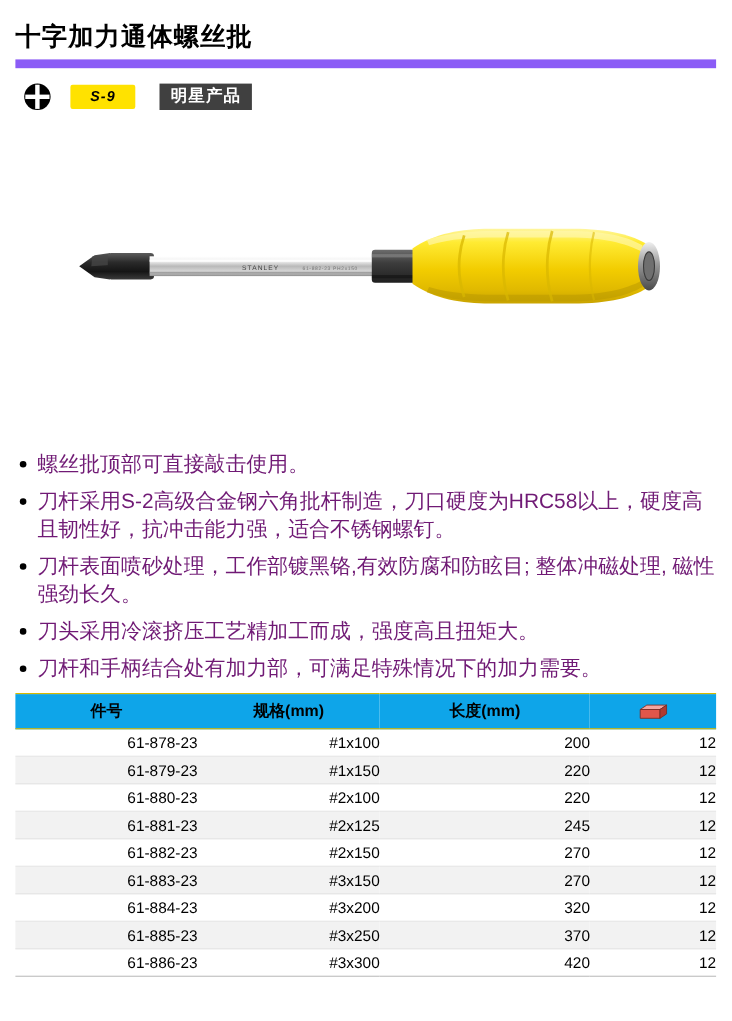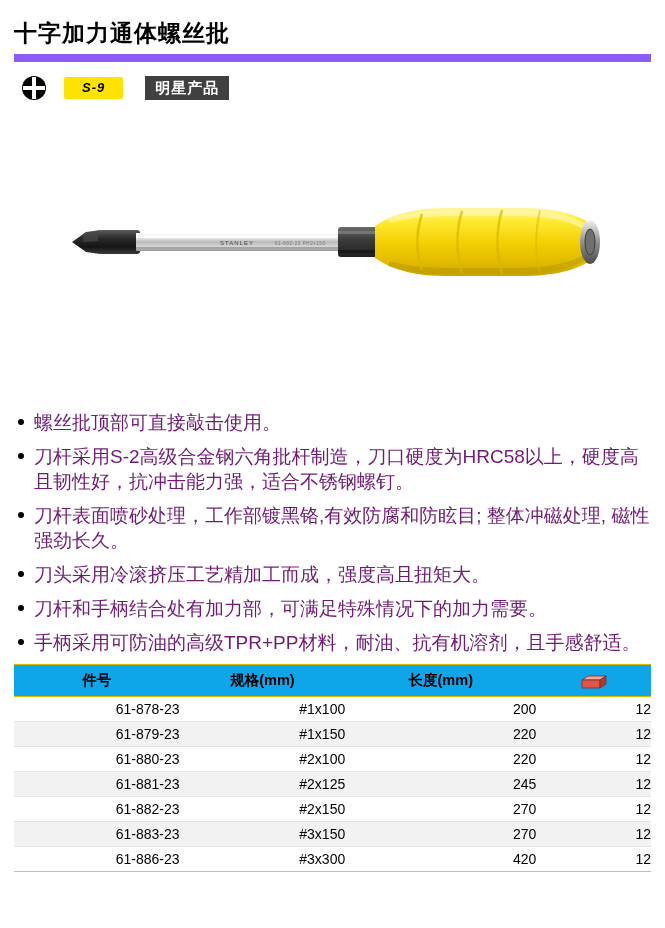--- a/index.html
+++ b/index.html
@@ -256,21 +256,20 @@
       <ellipse cx="520" cy="40" rx="5" ry="13" fill="none" stroke="#3a3a3a" stroke-width="1"></ellipse>
     </svg>
   </div>
 
   <ul class="features">
     <li>螺丝批顶部可直接敲击使用。</li>
     <li>刀杆采用S-2高级合金钢六角批杆制造，刀口硬度为HRC58以上，硬度高且韧性好，抗冲击能力强，适合不锈钢螺钉。</li>
     <li>刀杆表面喷砂处理，工作部镀黑铬,有效防腐和防眩目; 整体冲磁处理, 磁性强劲长久。</li>
     <li>刀头采用冷滚挤压工艺精加工而成，强度高且扭矩大。</li>
     <li>刀杆和手柄结合处有加力部，可满足特殊情况下的加力需要。</li>
-    <li>手柄采用可防油的高级TPR+PP材料，耐油、抗有机溶剂，且手感舒适。</li>
   </ul>
 
   <table class="spec">
     <thead>
       <tr>
         <th class="col-a">件号</th>
         <th class="col-b">规格(mm)</th>
         <th class="col-c">长度(mm)</th>
         <th class="col-d">
           <span class="box-icon">
@@ -314,20 +313,32 @@
         <td>270</td>
         <td>12</td>
       </tr>
       <tr>
         <td>61-883-23</td>
         <td>#3x150</td>
         <td>270</td>
         <td>12</td>
       </tr>
       <tr>
+        <td>61-884-23</td>
+        <td>#3x200</td>
+        <td>320</td>
+        <td>12</td>
+      </tr>
+      <tr>
+        <td>61-885-23</td>
+        <td>#3x250</td>
+        <td>370</td>
+        <td>12</td>
+      </tr>
+      <tr>
         <td>61-886-23</td>
         <td>#3x300</td>
         <td>420</td>
         <td>12</td>
       </tr>
     </tbody>
   </table>
 
 </div>
 

